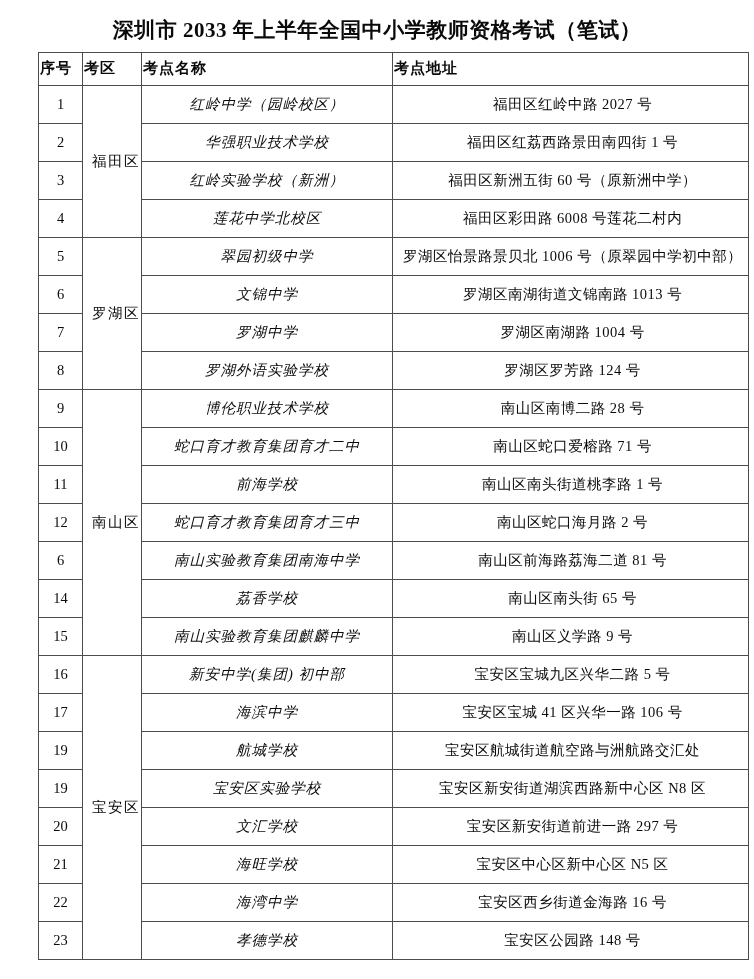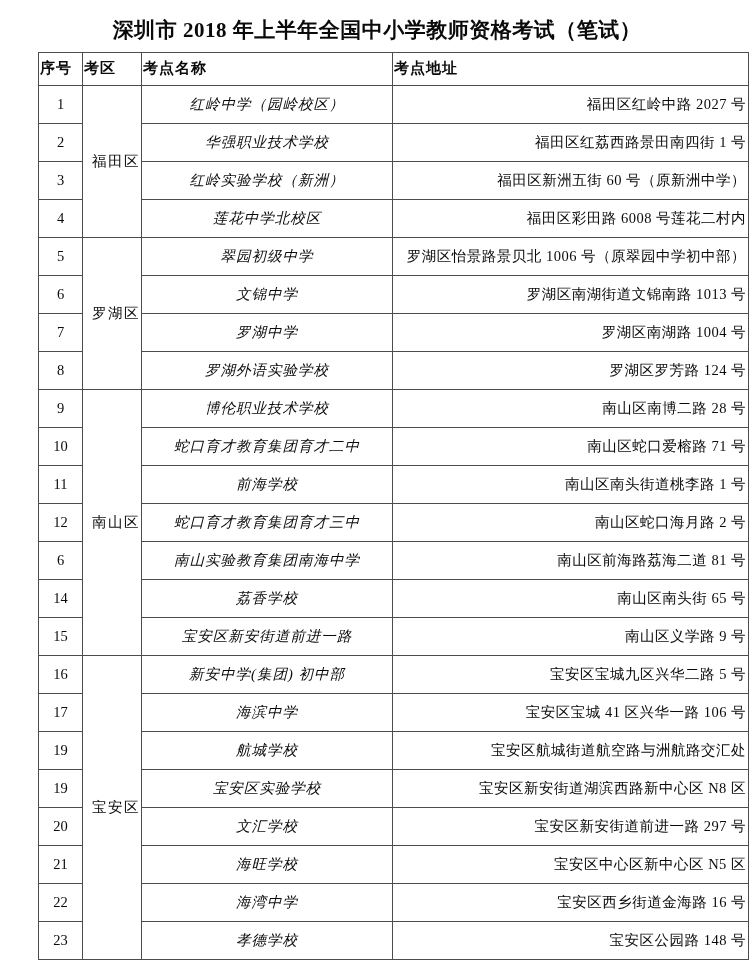--- a/index.html
+++ b/index.html
@@ -55,31 +55,31 @@
     text-align: right;
     letter-spacing: 1.5px;
   }
   td.c-site {
     text-align: center;
     white-space: pre-line;
     letter-spacing: 1px;
     font-style: italic;
   }
   td.c-addr {
-    text-align: right;
+    text-align: center;
     padding: 2px 2px 2px 6px;
     letter-spacing: 0.5px;
   }
 </style>
 </head>
 <body>
 
 <div class="page">
   <div class="doc-title">
-    <div>深圳市 2018 年上半年全国中小学教师资格考试（笔试）</div>
+    <div>深圳市 2033 年上半年全国中小学教师资格考试（笔试）</div>
   </div>
 
   <table class="sites">
     <colgroup>
       <col style="width:44px">
       <col style="width:59px">
       <col style="width:251px">
       <col style="width:356px">
     </colgroup>
     <thead>
@@ -159,21 +159,21 @@
           <td class="c-site">南山实验教育集团南海中学</td>
           <td class="c-addr">南山区前海路荔海二道 81 号</td>
         </tr>
         <tr>
           <td class="c-no">14</td>
           <td class="c-site">荔香学校</td>
           <td class="c-addr">南山区南头街 65 号</td>
         </tr>
         <tr>
           <td class="c-no">15</td>
-          <td class="c-site">宝安区新安街道前进一路</td>
+          <td class="c-site">南山实验教育集团麒麟中学</td>
           <td class="c-addr">南山区义学路 9 号</td>
         </tr>
         <tr>
           <td class="c-no">16</td>
           <td class="c-district" rowspan="8">宝安区</td>
           <td class="c-site">新安中学(集团) 初中部</td>
           <td class="c-addr">宝安区宝城九区兴华二路 5 号</td>
         </tr>
         <tr>
           <td class="c-no">17</td>

